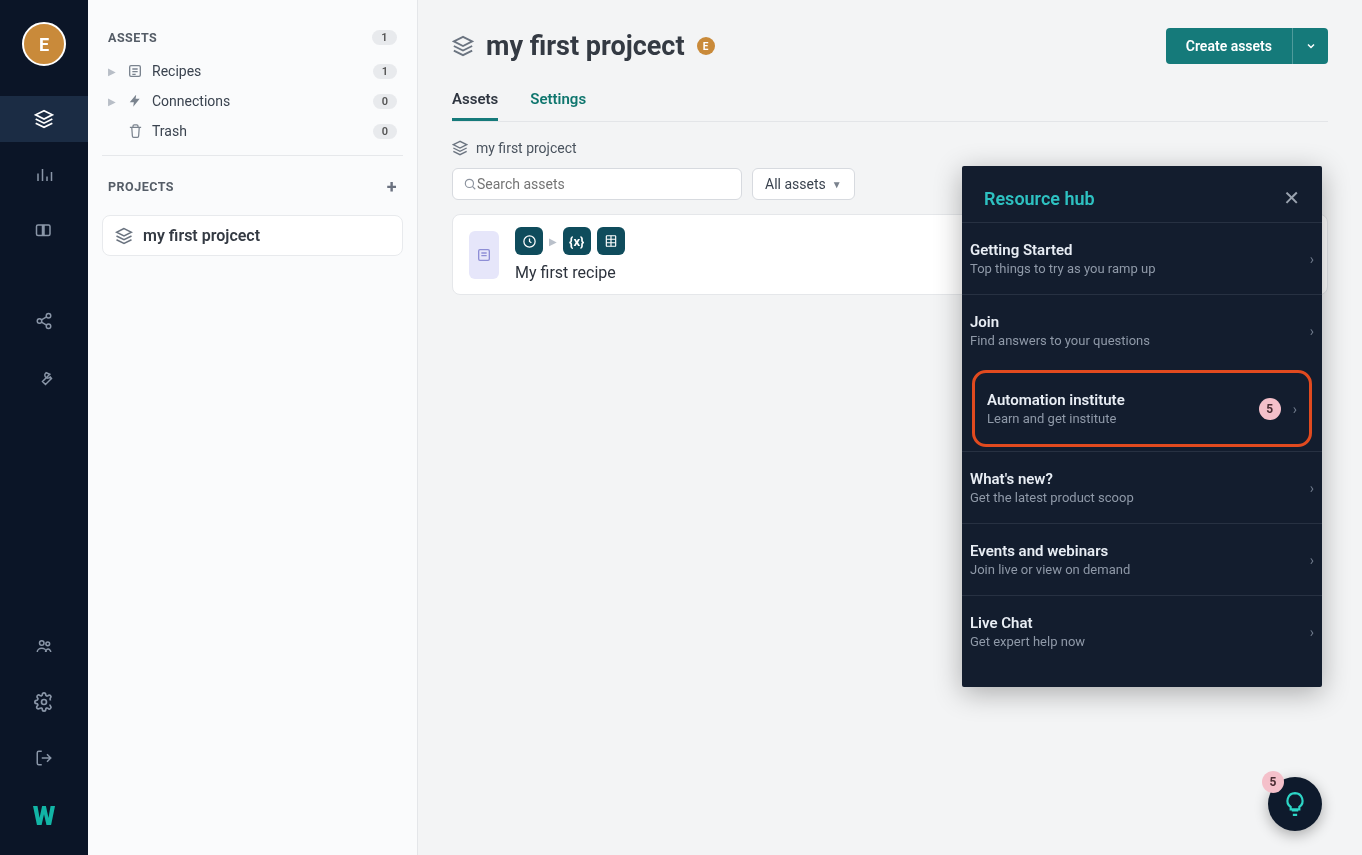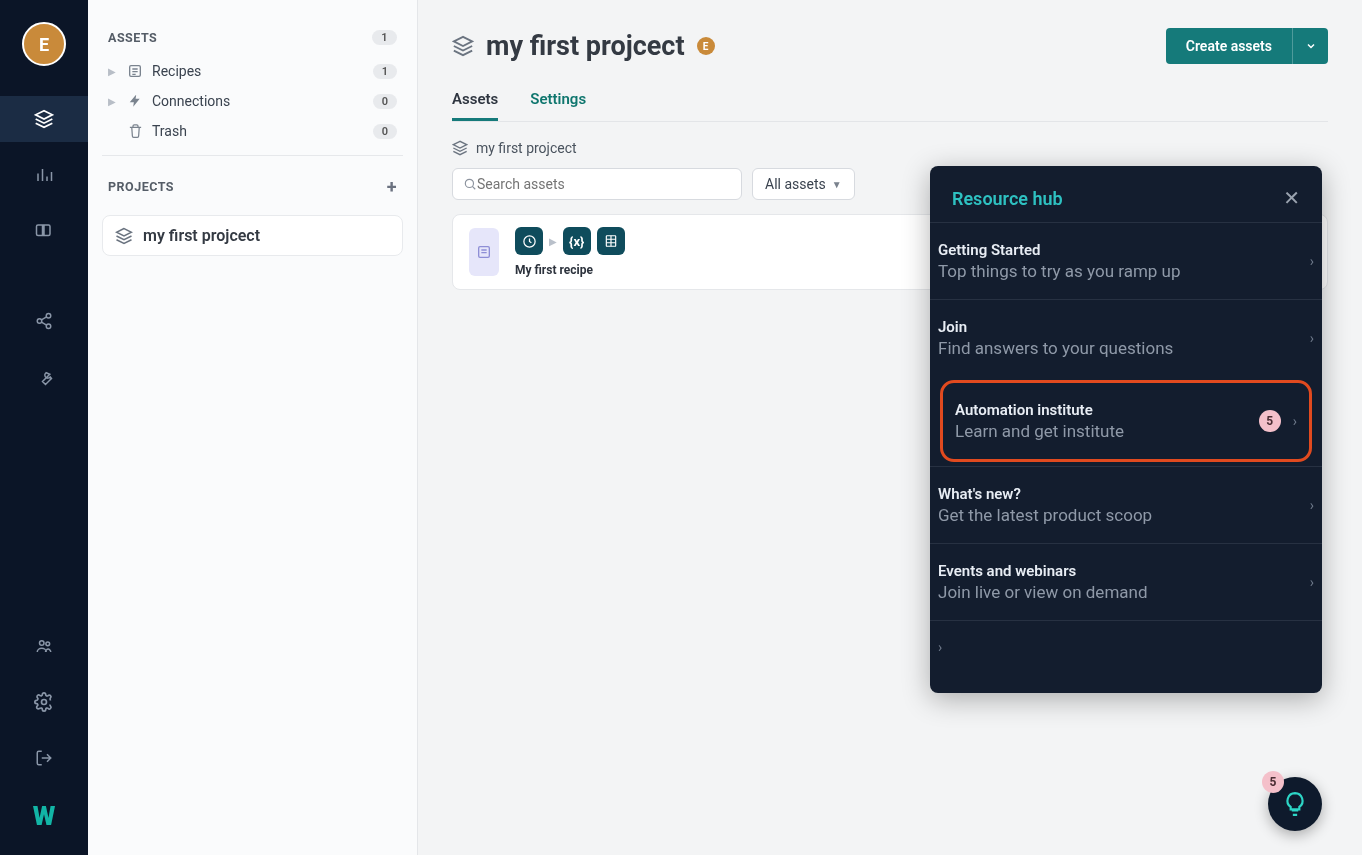--- a/index.html
+++ b/index.html
@@ -36,32 +36,32 @@
 .toolbar{display:flex;gap:10px;margin-bottom:14px}
 .search{flex:0 0 290px;display:flex;align-items:center;gap:0;border:1px solid #d7dadf;border-radius:6px;background:#fff;padding:7px 10px;color:#8c939e}
 .search input{border:none;outline:none;flex:1;font-size:14px;color:#2e3540}
 .filter{display:flex;align-items:center;gap:6px;border:1px solid #d7dadf;border-radius:6px;background:#fff;padding:7px 12px;font-size:14px;color:#3a434f;cursor:pointer}
 .recipe-card{display:flex;align-items:center;gap:16px;background:#fff;border:1px solid #e5e7ea;border-radius:8px;padding:12px 16px}
 .recipe-thumb{width:30px;height:48px;background:#e6e6fa;border-radius:6px;display:flex;align-items:center;justify-content:center;color:#8e8ed6}
 .recipe-body{flex:1}
 .step-icons{display:flex;align-items:center;gap:6px;margin-bottom:8px}
 .step-icons .chip{width:28px;height:28px;border-radius:6px;background:#0f4c5c;color:#fff;display:flex;align-items:center;justify-content:center;font-size:13px;font-weight:700}
 .step-icons .arrow{color:#b9c0ca;font-size:10px}
-.recipe-name{font-size:12px;font-weight:700;color:#2d333d}
+.recipe-name{font-size:16px;font-weight:400;color:#2d333d}
 .recipe-meta{text-align:right;color:#6e7783;font-size:13px}
 .status-pill{display:inline-block;border:1px solid #d7dadf;border-radius:12px;padding:2px 10px;font-size:12px;color:#5b636e;margin-bottom:10px}
-.hub{position:absolute;right:40px;top:166px;width:392px;background:#131d2e;color:#d7dde6;border-radius:8px;padding:20px 0;box-shadow:0 6px 28px rgba(0,0,0,.3)}
+.hub{position:absolute;right:40px;top:166px;width:360px;background:#131d2e;color:#d7dde6;border-radius:2px;padding:20px 0;box-shadow:0 6px 28px rgba(0,0,0,.3)}
 .hub-head{display:flex;align-items:center;justify-content:space-between;padding:0 22px 12px}
 .hub-head h3{color:#2ec1c1;font-size:18px;font-weight:600}
 .hub-close{cursor:pointer;color:#9aa3af;font-size:20px}
 .hub-item{display:flex;align-items:center;padding:18px 8px;border-top:1px solid #273142;cursor:pointer;position:relative}
 .hub-item:first-of-type{border-top:1px solid #273142}
 .hub-tx{flex:1}
 .hub-title{font-size:15px;font-weight:600;color:#e8edf4}
-.hub-sub{font-size:17px;color:#8f99a8;margin-top:2px}
+.hub-sub{font-size:13px;color:#8f99a8;margin-top:2px}
 .hub-chev{color:#6f7a8b;font-size:14px}
 .hub-badge{width:22px;height:22px;border-radius:50%;background:#f4c0ca;color:#4a2d33;font-size:12px;font-weight:700;display:flex;align-items:center;justify-content:center;margin-right:12px}
 .hub-hl{border:3px solid #e14a1f;border-radius:14px;margin:4px 10px;padding:18px 12px;position:relative}
 .fab{position:absolute;right:40px;bottom:24px;width:54px;height:54px;border-radius:50%;background:#0e1a2c;display:flex;align-items:center;justify-content:center;color:#2dd6c6;cursor:pointer;box-shadow:0 4px 14px rgba(0,0,0,.3)}
 .fab-badge{position:absolute;top:-6px;left:-6px;width:22px;height:22px;border-radius:50%;background:#f4c0ca;color:#4a2d33;font-size:12px;font-weight:700;display:flex;align-items:center;justify-content:center}
 svg{display:block}
 </style>
 </head>
 <body>
 
@@ -289,20 +289,24 @@
           <span class="hub-chev">›</span>
         </div>
         <div class="hub-item">
           <div class="hub-tx">
             <div class="hub-title">Events and webinars</div>
             <div class="hub-sub">Join live or view on demand</div>
           </div>
           <span class="hub-chev">›</span>
         </div>
         <div class="hub-item">
+          <div class="hub-tx">
+            <div class="hub-title">Live Chat</div>
+            <div class="hub-sub">Get expert help now</div>
+          </div>
           <span class="hub-chev">›</span>
         </div>
       </div>
   </div>
 
   <div class="fab">
     <span class="fab-badge">5</span>
     <svg width="26" height="26" viewBox="0 0 24 24" fill="none" stroke="currentColor" stroke-width="2">
         <path d="M9 18h6M10 22h4M12 2a7 7 0 00-4 12.7V17h8v-2.3A7 7 0 0012 2z"></path>
       </svg>

